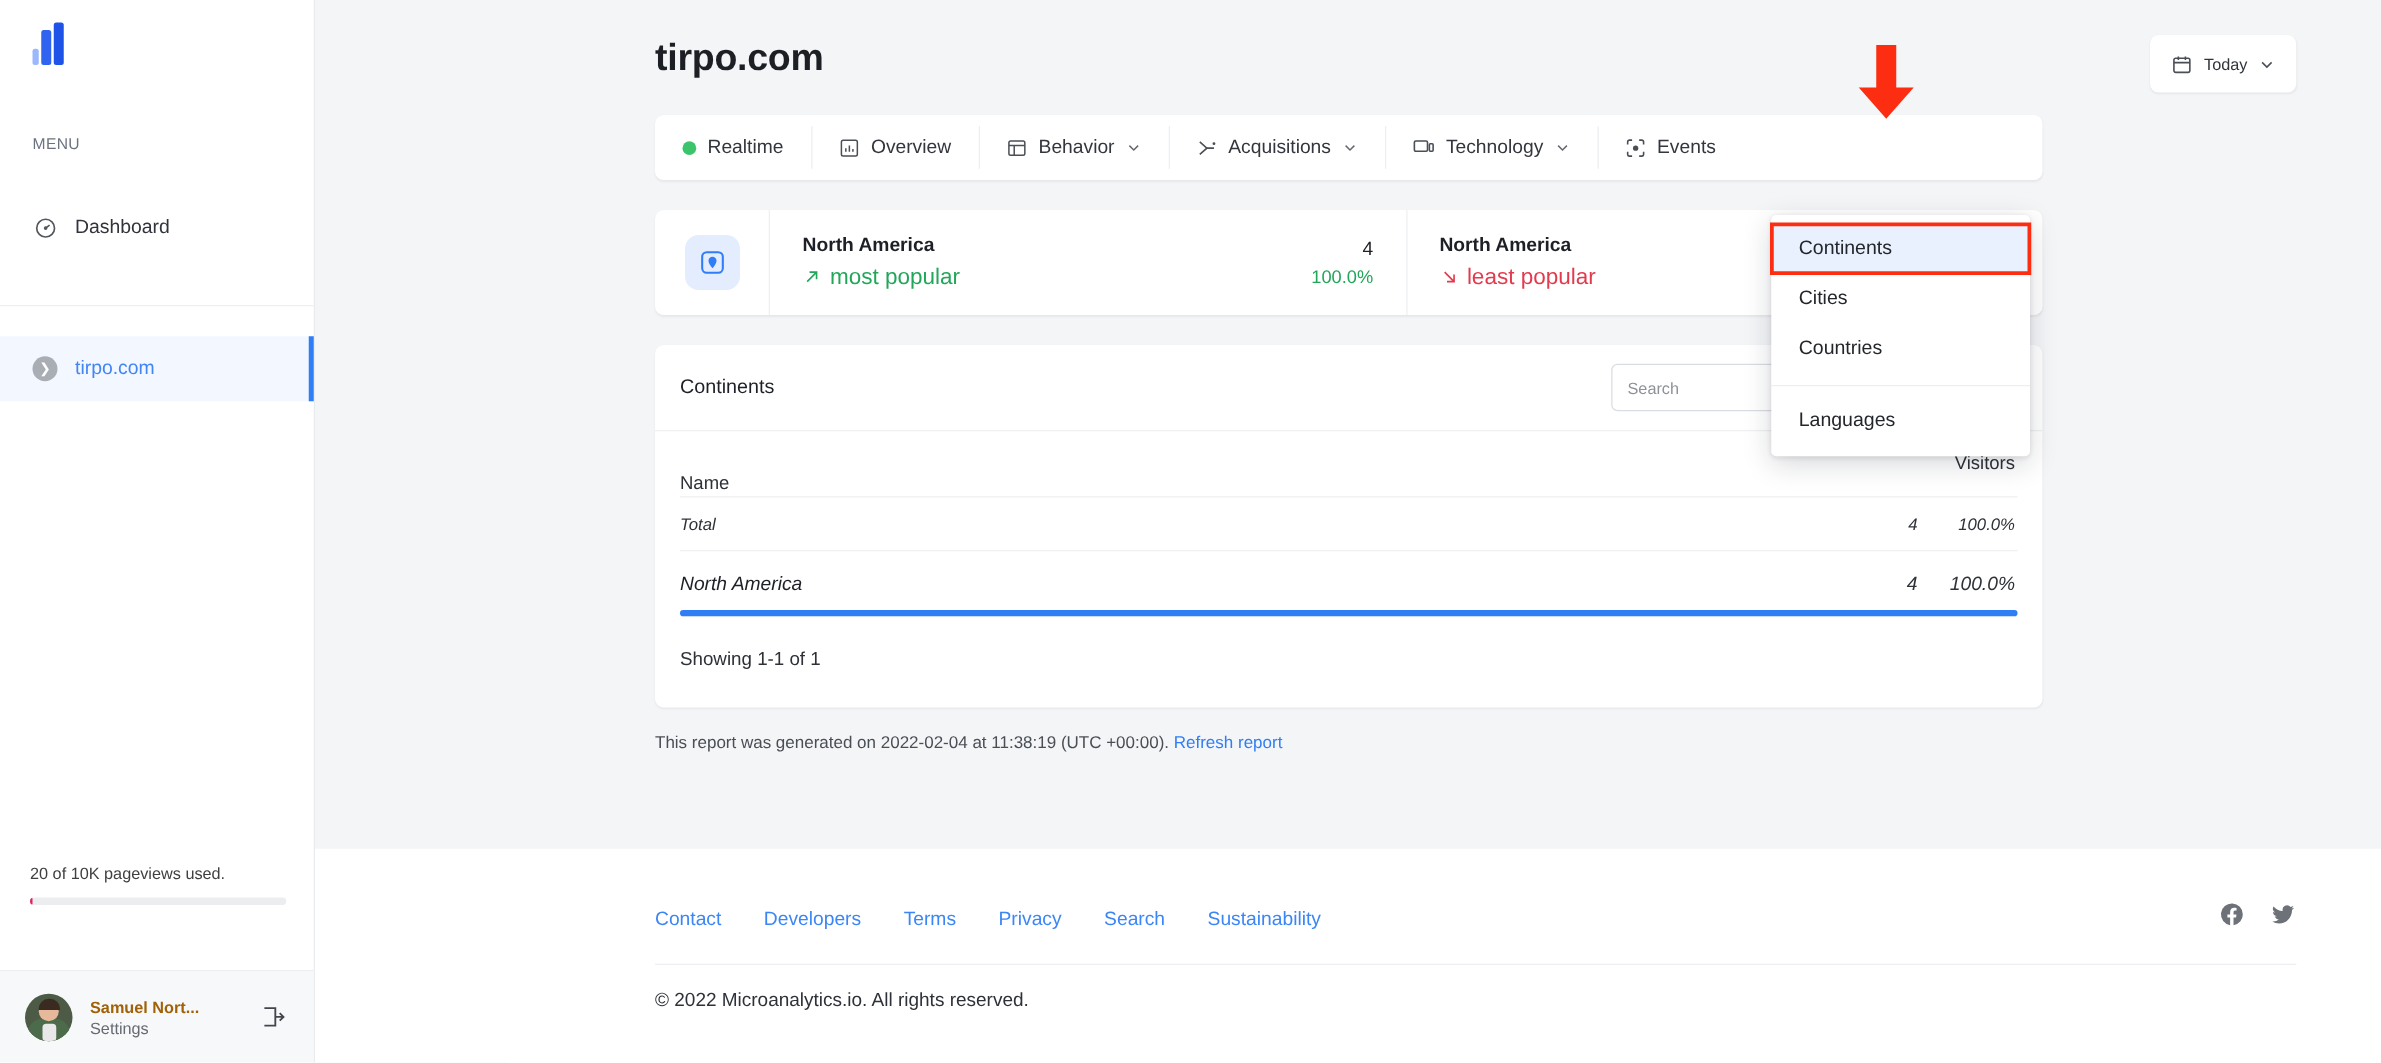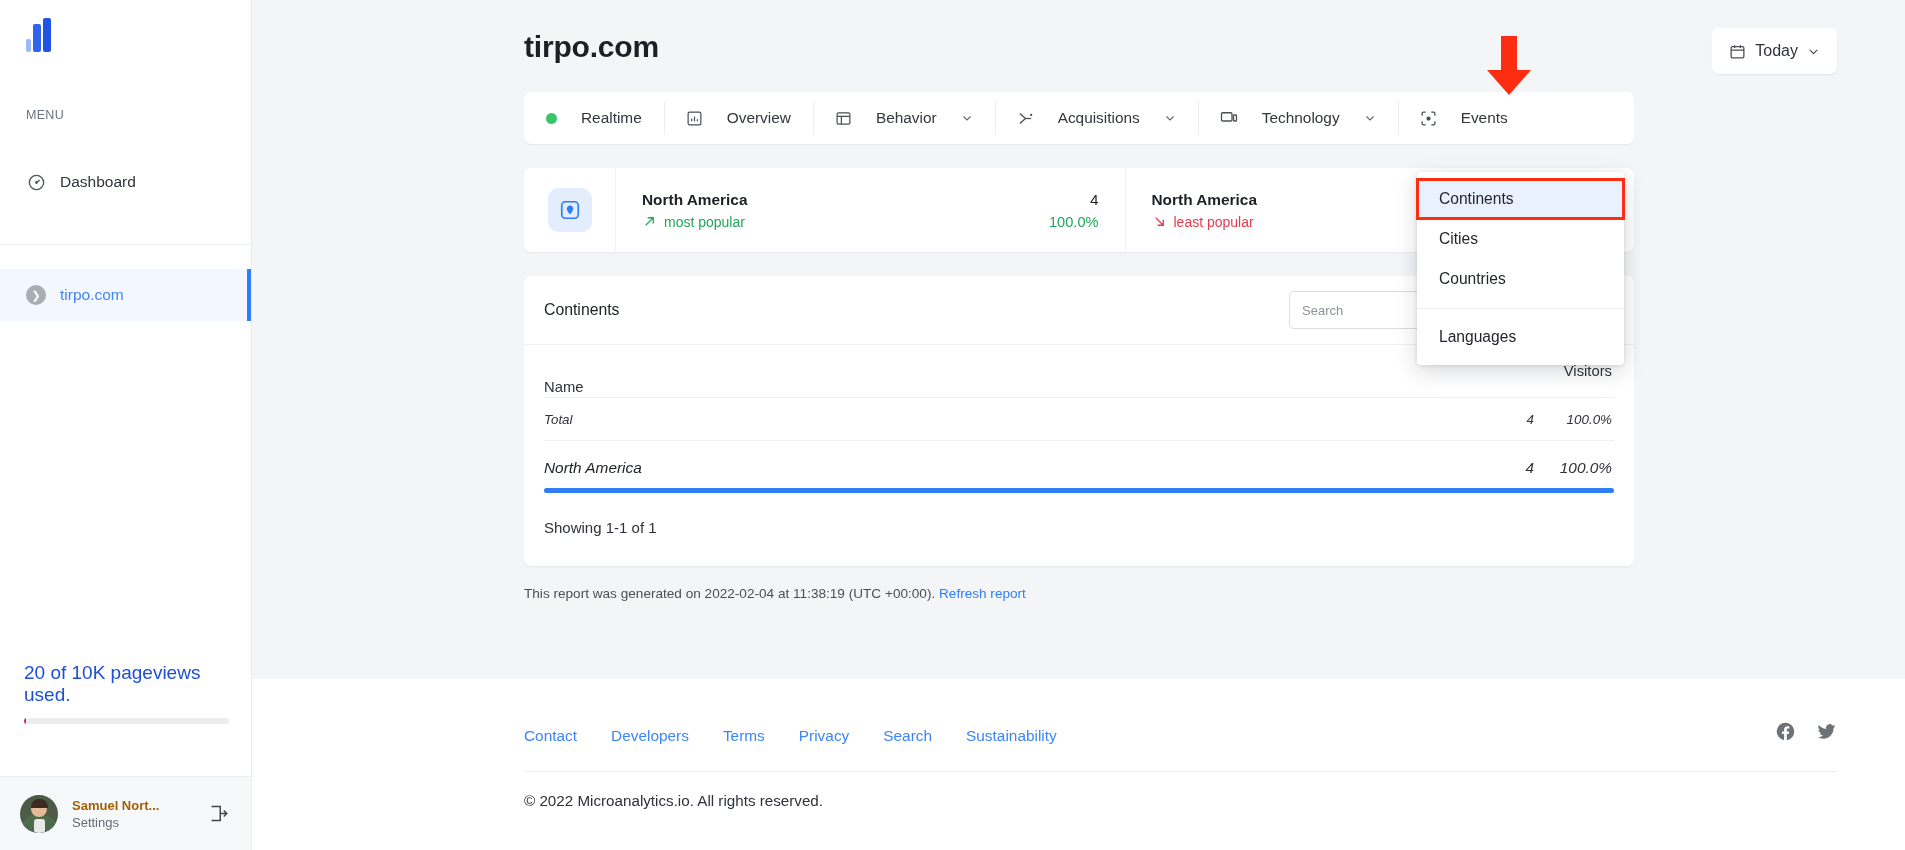--- a/index.html
+++ b/index.html
@@ -81,21 +81,21 @@
   .chev-circle {
     width: 20px; height: 20px; border-radius: 50%;
     background: #a9adb4; color: #fff;
     display: flex; align-items: center; justify-content: center;
     font-size: 11px; line-height: 1;
   }
   .sb-spacer { flex: 1 1 auto; }
   .usage {
     padding: 0 22px 0 24px;
   }
-  .usage-text { font-size: 19px; color: #1d4ed8; }
+  .usage-text { font-size: 13px; color: #404040; }
   .usage-bar {
     margin-top: 12px;
     height: 6px;
     border-radius: 3px;
     background: #ebedef;
     position: relative;
     overflow: hidden;
   }
   .usage-bar i {
     position: absolute; left: 0; top: 0; bottom: 0;
@@ -140,40 +140,40 @@
     letter-spacing: -.2px;
   }
   .today-btn {
     position: absolute;
     right: 68px; top: 28px;
     background: #fff;
     border-radius: 7px;
     height: 46px;
     display: flex; align-items: center; gap: 9px;
     padding: 0 17px;
-    font-size: 16px;
+    font-size: 13px;
     color: #30333a;
     box-shadow: 0 1px 2px rgba(16,24,40,.07);
     cursor: pointer;
   }
 
   
   .tabs {
     margin: 28px 0 0 272px;
     width: 1110px;
     background: #fff;
     border-radius: 7px;
     height: 52px;
     display: flex;
     align-items: stretch;
     box-shadow: 0 1px 2px rgba(16,24,40,.06);
     position: relative;
   }
   .tab {
-    display: flex; align-items: center; gap: 24px;
+    display: flex; align-items: center; gap: 9px;
     padding: 0 22px;
     font-size: 15.4px;
     color: #33363c;
     cursor: pointer;
     position: relative;
     white-space: nowrap;
   }
   .tab + .tab::before {
     content: "";
     position: absolute; left: 0; top: 9px; bottom: 9px;
@@ -252,21 +252,21 @@
     flex: 1 1 0;
     display: flex;
     align-items: center;
     padding: 0 26px;
     border-right: 1px solid #eef0f2;
     min-width: 0;
   }
   .stat-cell:last-child { border-right: none; }
   .stat-left { flex: 1 1 auto; min-width: 0; }
   .stat-title { font-size: 15.4px; font-weight: 700; color: #1d2026; white-space: nowrap; }
-  .stat-sub { display: flex; align-items: center; gap: 7px; margin-top: 5px; font-size: 14px; }
+  .stat-sub { display: flex; align-items: center; gap: 7px; margin-top: 5px; font-size: 18px; }
   .stat-right { text-align: right; }
   .stat-num { font-size: 15.4px; color: #1d2026; }
   .stat-pct { font-size: 14.6px; margin-top: 5px; }
   .up { color: #22a65a; }
   .down { color: #e23b4e; }
 
   
   .table-card {
     margin: 24px 0 0 272px;
     width: 1110px;

